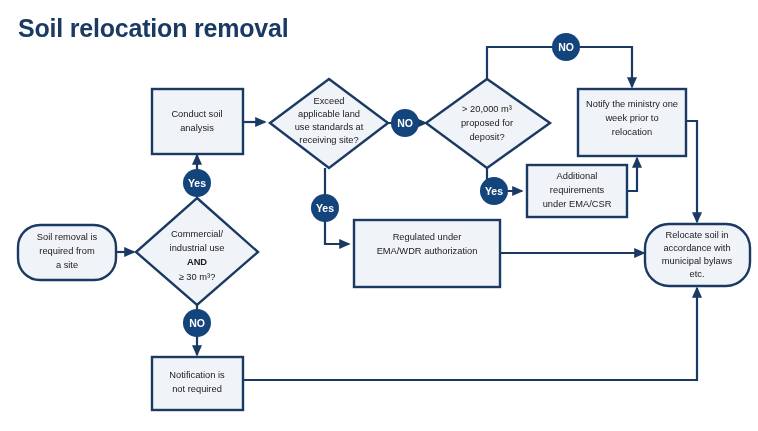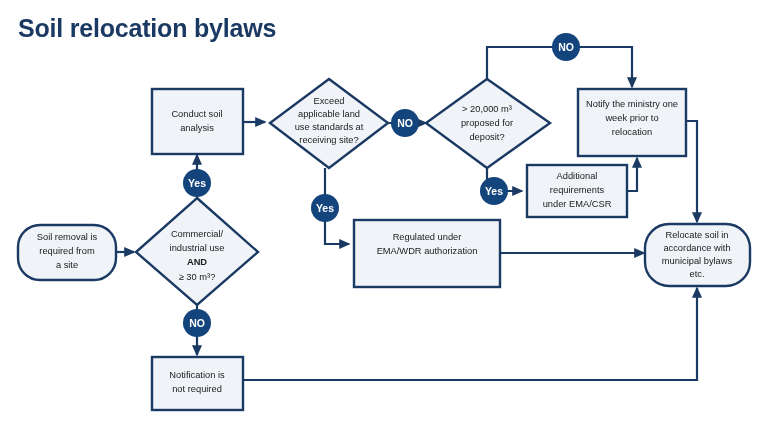--- a/index.html
+++ b/index.html
@@ -59,21 +59,21 @@
     font-size: 10.5px;
     font-weight: bold;
     fill: #ffffff;
     text-anchor: middle;
     dominant-baseline: middle;
   }
 </style>
 </head>
 <body>
 
-<div id="page-title">Soil relocation bylaws</div>
+<div id="page-title">Soil relocation removal</div>
 
 <div id="flow-root">
 <svg width="758" height="431" viewBox="0 0 758 431" xmlns="http://www.w3.org/2000/svg">
   <defs>
     <marker id="arrow" viewBox="0 0 10 10" refX="8.6" refY="5" markerWidth="5.2" markerHeight="5.2" orient="auto-start-reverse">
       <path d="M 0 0.6 L 10 5 L 0 9.4 z" fill="#1b3a63"></path>
     </marker>
   </defs>
 
   <g>

